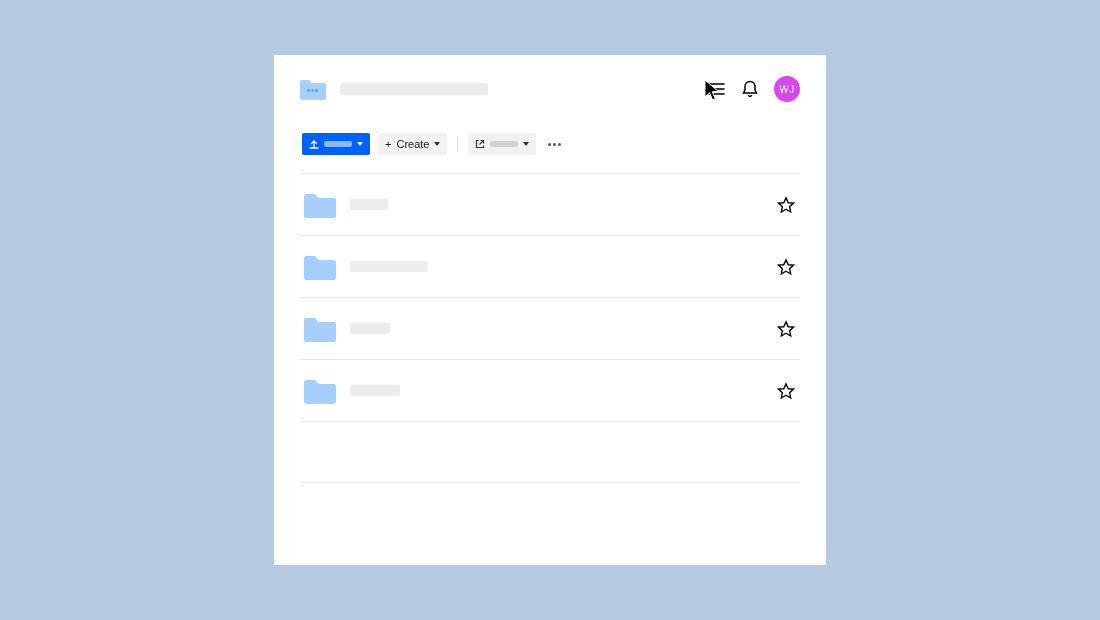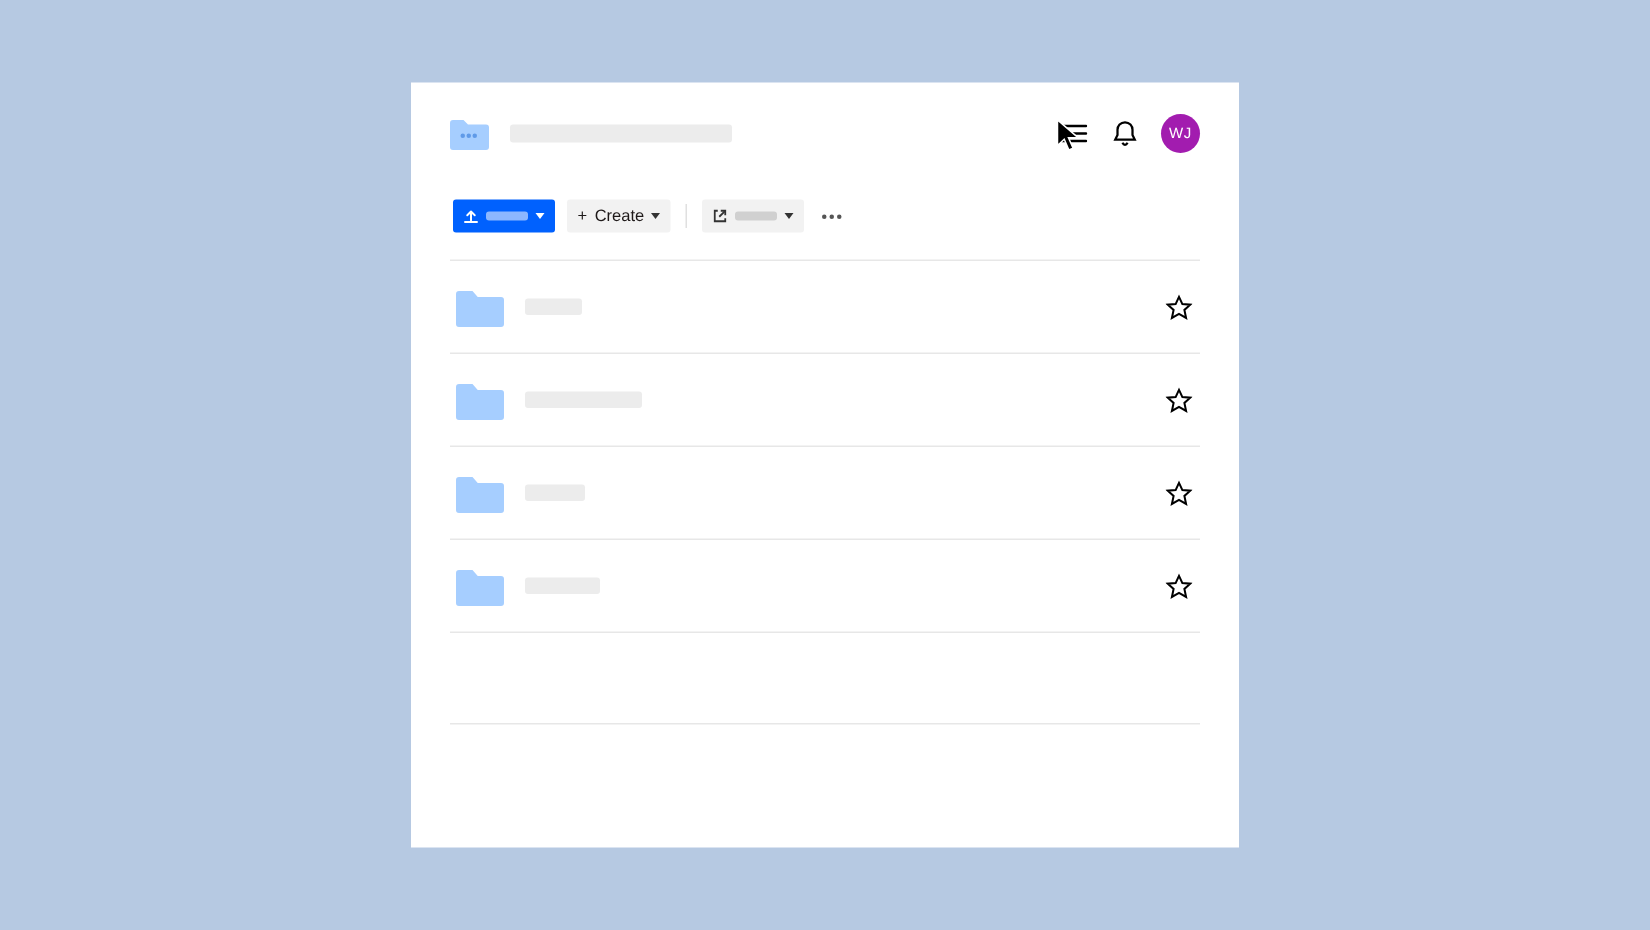--- a/index.html
+++ b/index.html
@@ -56,21 +56,21 @@
       gap: 14px;
     }
     .icon-btn {
       width: 20px; height: 20px;
       display: flex; align-items: center; justify-content: center;
       cursor: pointer;
     }
     .avatar {
       width: 26px; height: 26px;
       border-radius: 50%;
-      background: #a21caf;
+      background: #d946ef;
       display: flex; align-items: center; justify-content: center;
       font-size: 10px;
       color: #ffffff;
       font-weight: 500;
       cursor: pointer;
       letter-spacing: 0.5px;
     }
     
     .toolbar {
       display: flex;

